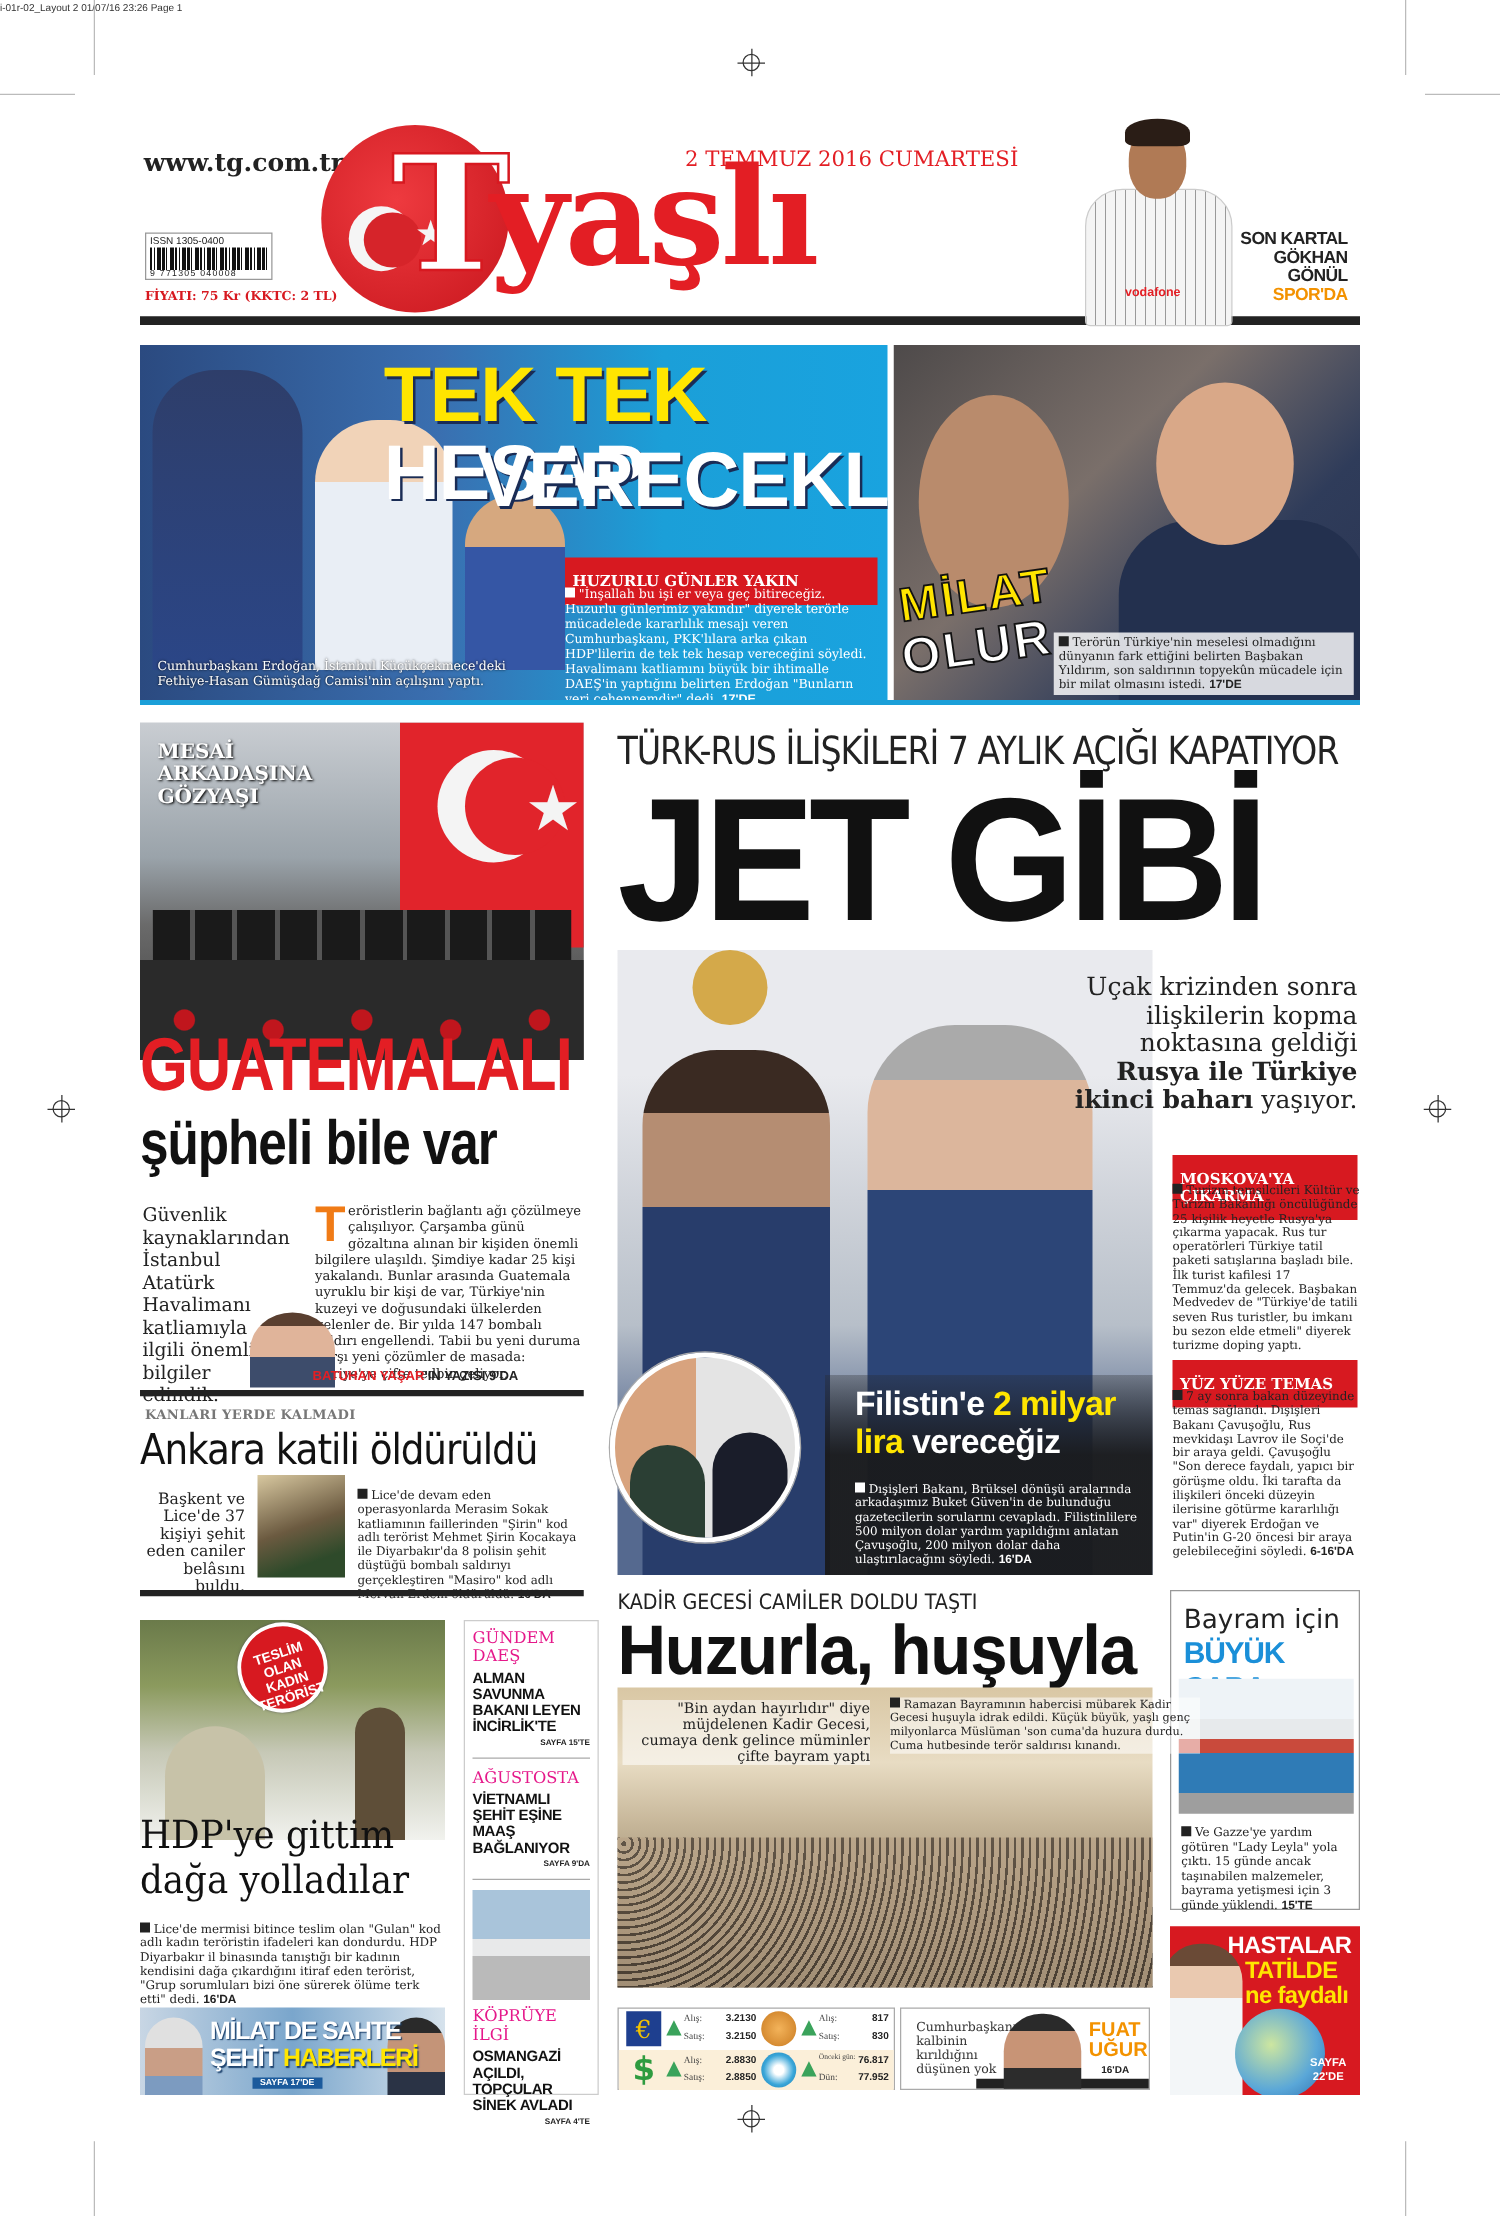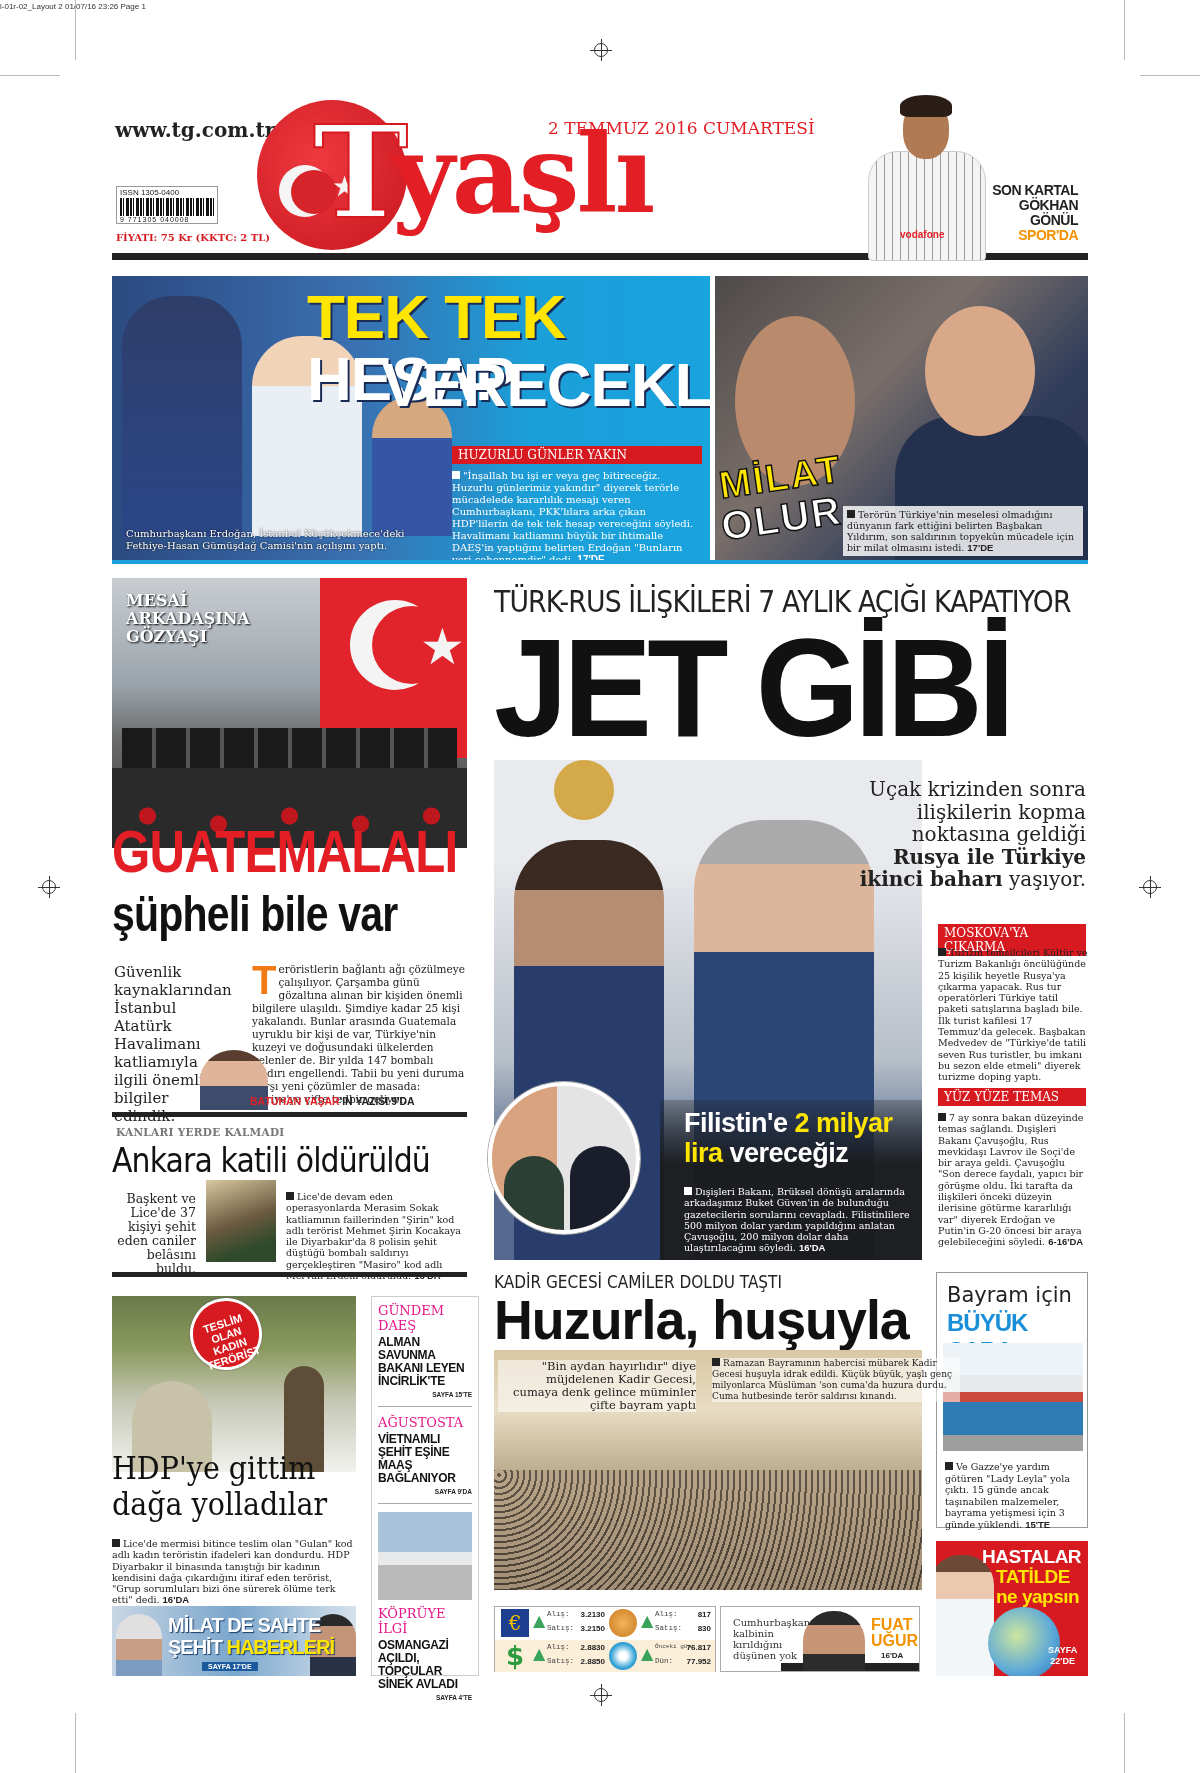--- a/index.html
+++ b/index.html
@@ -37,21 +37,21 @@
 
   
   .hero{left:112px;top:276px;width:598px;height:284px;background:linear-gradient(90deg,#2b4a80 0,#3a6fb0 40%,#1b9fd8 70%,#19a3df 100%);overflow:hidden;}
   .hero-ph1{left:10px;top:20px;width:120px;height:240px;background:linear-gradient(180deg,#2e3e6a,#2b4687);border-radius:50px 50px 0 0;}
   .hero-ph2{left:140px;top:60px;width:110px;height:200px;background:linear-gradient(180deg,#f1d3b8 0 25%,#e9eef5 25%);border-radius:50px 50px 0 0;}
   .hero-ph3{left:260px;top:120px;width:80px;height:140px;background:linear-gradient(180deg,#d6a87f 0 30%,#3556a5 30%);border-radius:40px 40px 0 0;}
   .hero-h1{left:195px;top:10px;font-size:62px;line-height:62px;color:#ffe500;text-shadow:2px 2px 0 #1a2c55;}
   .hero-h1b{color:#fff;}
   .hero-h2{left:270px;top:78px;font-size:62px;line-height:62px;color:#fff;text-shadow:2px 2px 0 #1a2c55;}
   .hero-caption{left:14px;bottom:8px;font-size:10px;color:#fff;line-height:12px;text-shadow:0 0 2px #000;}
-  .tag-red{background:#d71920;color:#fff;font-weight:normal;font-size:12px;padding:2px 6px;font-family:"DejaVu Serif",serif;}
+  .tag-red{background:#d71920;color:#fff;font-weight:bold;font-size:12px;padding:12px 6px;font-family:"DejaVu Serif",serif;}
   .hero-tag{left:340px;top:170px;width:250px;}
   .hero-text{left:340px;top:194px;width:250px;font-size:10px;line-height:12px;color:#fff;}
   .hero-text b{font-family:"Liberation Sans",sans-serif;}
   .bul{display:inline-block;width:8px;height:8px;background:#222;margin-right:3px;vertical-align:0;}
   .bul.w{background:#fff;}
   .hero-bottom{left:112px;top:560px;width:976px;height:4px;background:#1b9fd8;}
 
   .pm{left:715px;top:276px;width:373px;height:284px;background:linear-gradient(135deg,#4e4a4a,#7a6f6a 40%,#2f3c5a 70%,#2a3452);overflow:hidden;}
   .pm-face1{left:20px;top:40px;width:120px;height:170px;border-radius:50%;background:#b98b6c;}
   .pm-face2{left:210px;top:30px;width:110px;height:130px;border-radius:50%;background:#d9a888;}
@@ -140,21 +140,21 @@
   .brief-p{font-size:6.5px;font-weight:bold;text-align:right;font-family:"Liberation Sans",sans-serif;margin-top:3px;}
   .brief-sep{height:1px;background:#aaa;margin:8px 0;}
   .brief-photo{height:88px;background:linear-gradient(180deg,#a9c4da 0 45%,#e8e9ea 45% 60%,#bababa 60%);margin-top:4px;margin-bottom:6px;}
 
   
   .market{left:494px;top:1606px;width:222px;height:66px;border:1px solid #aaa;background:#fff;}
   .mrow{position:absolute;left:0;width:220px;height:32px;}
   .mrow.alt{background:#fbefd9;}
   .micon{position:absolute;width:28px;height:28px;top:2px;}
   .arrow{position:absolute;width:10px;top:4px;color:#3aa35b;font-size:16px;font-weight:bold;font-family:"DejaVu Sans",sans-serif;}
-  .mlab{position:absolute;font-family:Liberation Mono, monospace;font-size:7.5px;color:#444;text-align:center;}
+  .mlab{position:absolute;font-family:Liberation Serif, serif;font-size:7.5px;color:#444;text-align:center;}
   .mval{position:absolute;font-family:"Liberation Sans",sans-serif;font-size:8px;font-weight:bold;color:#222;text-align:right;}
 
   .fuat{left:720px;top:1606px;width:200px;height:66px;border:1px solid #aaa;background:#fff;overflow:hidden;}
   .fuat-txt{left:12px;top:10px;width:90px;font-size:10px;line-height:11px;color:#333;}
   .fuat-ph{left:82px;top:4px;width:62px;height:62px;border-radius:30px 30px 0 0;background:linear-gradient(180deg,#2a2a2a 0 22%,#c89476 22% 70%,#2c2c2c 70%);}
   .fuat-bar{left:60px;bottom:0;width:140px;height:8px;background:#222;}
   .fuat-name{left:150px;top:10px;font-family:"Liberation Sans",sans-serif;font-weight:bold;font-size:16px;line-height:16px;color:#f39200;}
   .fuat-page{left:160px;top:44px;font-family:"Liberation Sans",sans-serif;font-weight:bold;font-size:8px;}
 
   .hast{left:936px;top:1541px;width:152px;height:135px;background:#d71920;overflow:hidden;}
@@ -421,18 +421,18 @@
     <div>UĞUR</div>
   </div>
   <div class="abs fuat-page">16'DA</div>
 </div>
 
 <div class="abs hast">
   <div class="abs doc"></div>
   <div class="abs globe"></div>
   <div class="abs hast-h1">HASTALAR</div>
   <div class="abs hast-h2">TATİLDE</div>
-  <div class="abs hast-h3">ne yapsın</div>
+  <div class="abs hast-h3">ne faydalı</div>
   <div class="abs hast-p">
     <div>SAYFA</div>
     <div>22'DE</div>
   </div>
 </div>
 
 </body></html>

